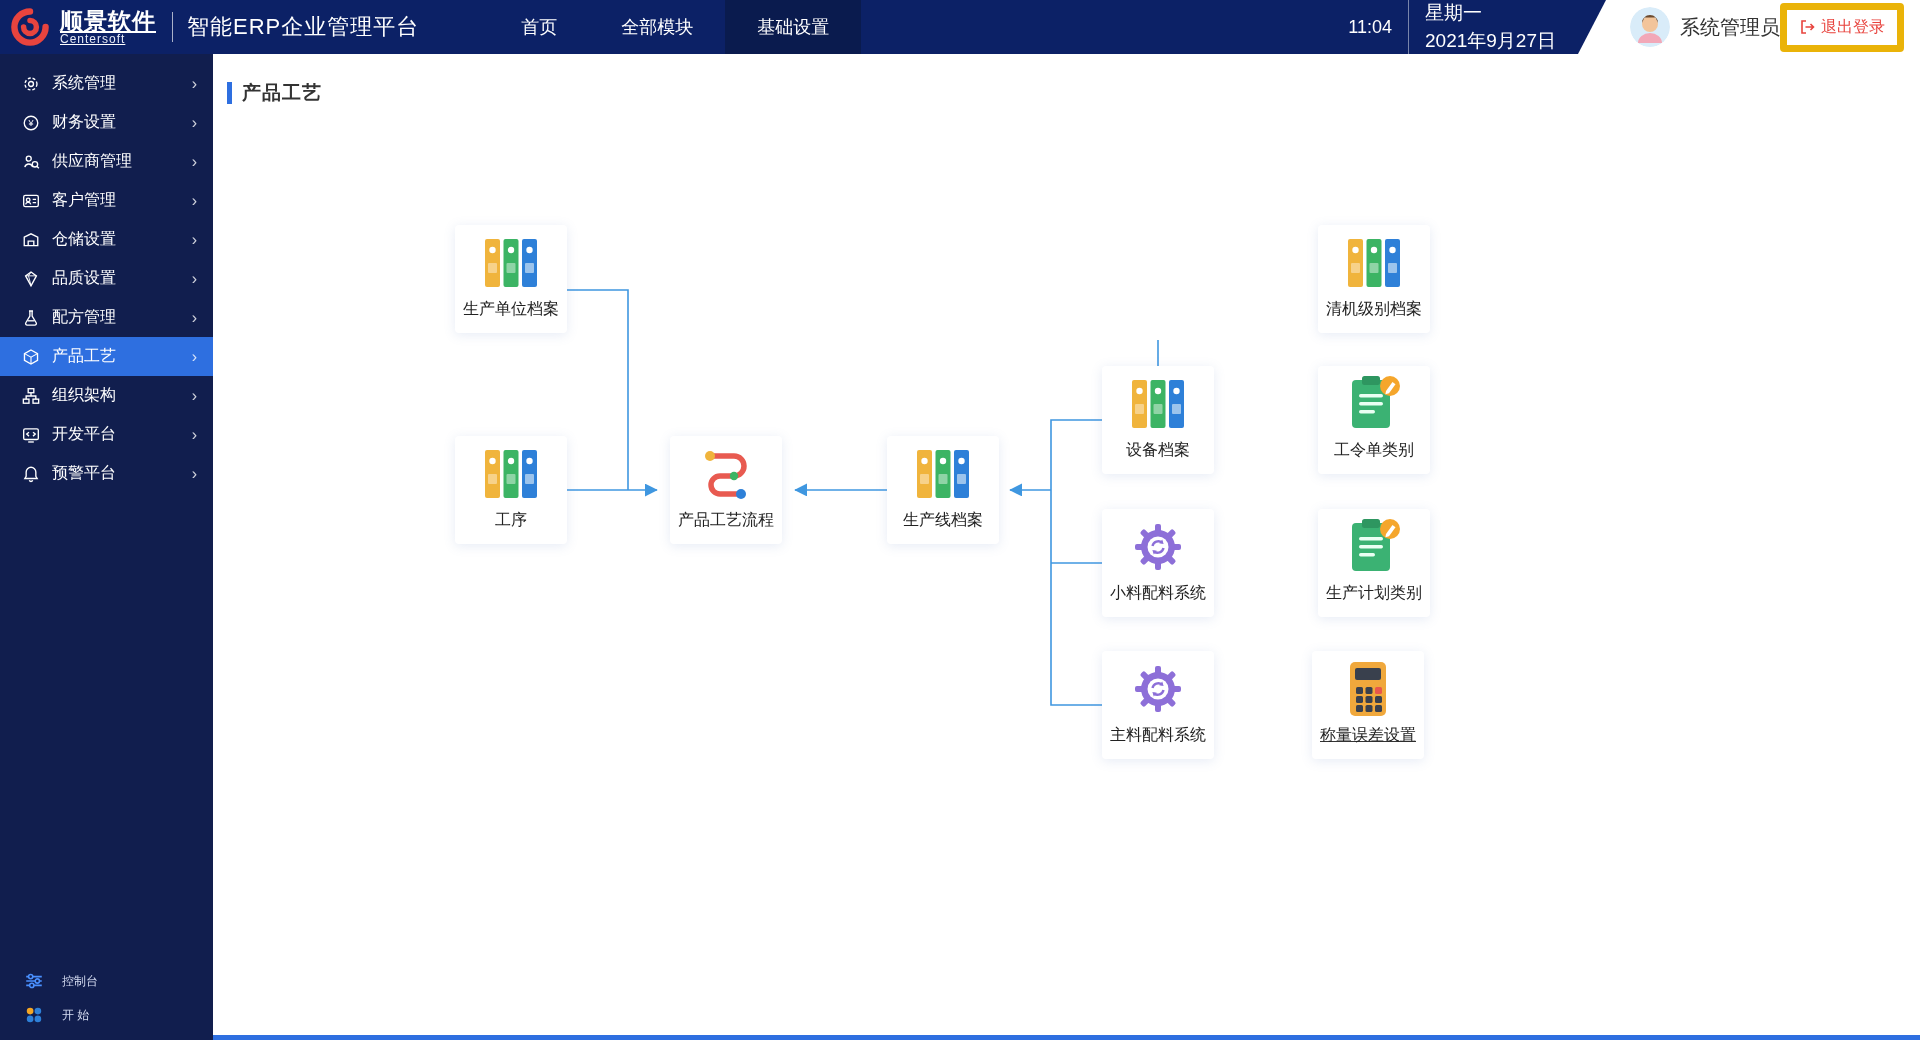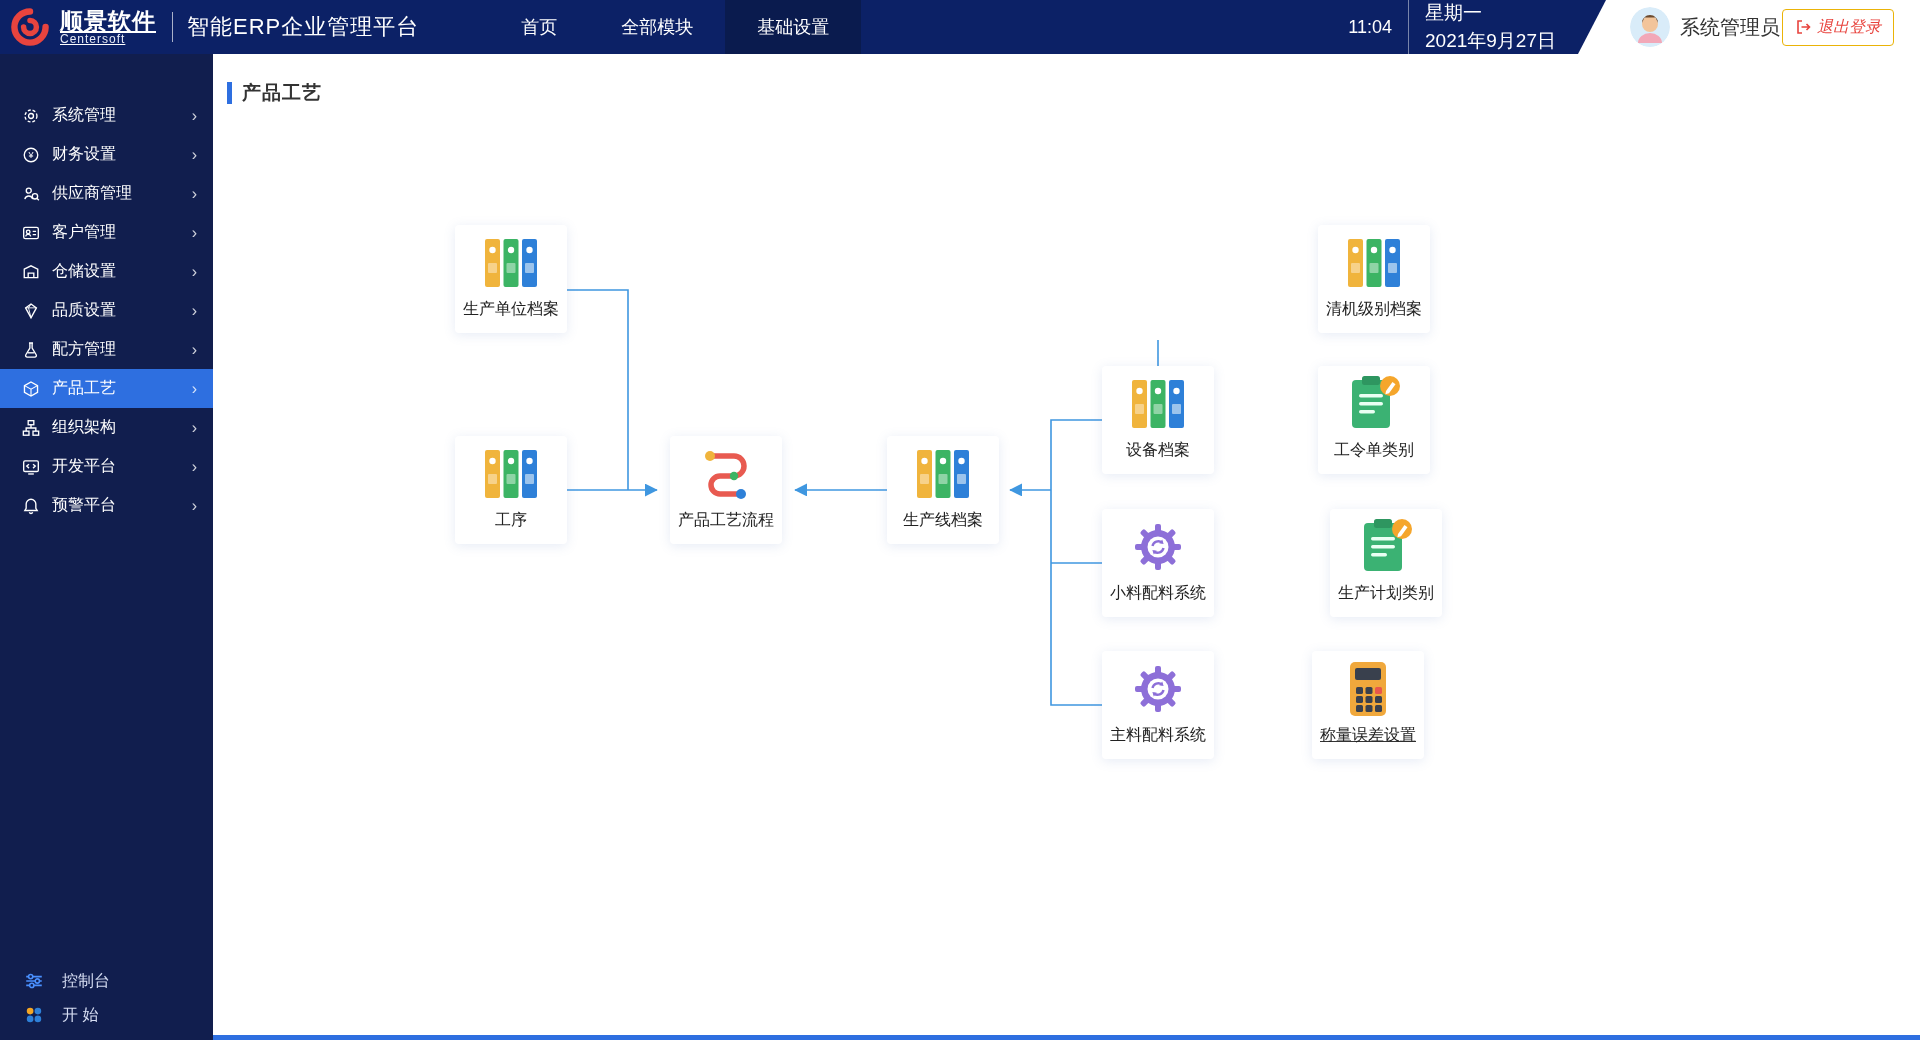--- a/index.html
+++ b/index.html
@@ -32,43 +32,42 @@
   }
   .user-wedge {
     margin-left:22px; height:54px; width:342px; flex:0 0 auto;
     background:#fff; clip-path:polygon(28px 0,100% 0,100% 100%,0 100%);
     display:flex; align-items:center; padding-left:52px; color:#333;
   }
   .avatar { width:40px; height:40px; border-radius:50%; overflow:hidden; flex:0 0 auto; cursor:pointer; }
   .user-name { font-size:20px; margin-left:10px; white-space:nowrap; }
   .logout-btn {
     margin-left:auto; margin-right:26px; display:flex; align-items:center; gap:6px;
-    border:1px solid #eab308; color:#e8443e; background:#fff; border-radius:4px;
+    border:7px solid #eab308; color:#e8443e; background:#fff; border-radius:4px;
     padding:7px 12px; font-size:16px; cursor:pointer; white-space:nowrap;
     font-family:inherit;
-    font-style:italic;
   }
   
   .sidebar {
     position:fixed; top:54px; left:0; width:213px; height:986px;
     background:#111e4e; z-index:15;
   }
-  .side-list { padding-top:10px;margin-top:32px; }
+  .side-list { padding-top:10px; }
   .side-item {
     height:39px; display:flex; align-items:center; padding:0 16px 0 22px;
     color:#fff; font-size:16px; cursor:pointer; white-space:nowrap;
   }
   .side-item.active { background:#2e6fe0; }
   .side-icon { width:18px; height:18px; margin-right:12px; flex:0 0 auto; display:flex; }
   .side-icon svg { width:18px; height:18px; }
   .chevron { margin-left:auto; color:rgba(255,255,255,.8); font-size:16px; }
   .side-footer { position:absolute; bottom:8px; left:0; width:100%; }
   .footer-item {
     height:34px; display:flex; align-items:center; padding-left:24px; gap:18px;
-    color:#d6ddf2; font-size:16px; cursor:pointer;
+    color:#d6ddf2; font-size:12px; cursor:pointer;
   }
   .footer-icon { width:20px; height:20px; display:flex; }
   
   .main {
     position:fixed; top:54px; left:213px; width:1707px; height:986px;
     background:#fff; overflow:hidden;
   }
   .page-title-row { position:absolute; top:26px; left:14px; display:flex; align-items:center; z-index:5; }
   .title-accent { width:5px; height:22px; background:#2e6fe0; margin-right:10px; }
   .page-title { font-size:19px; font-weight:bold; color:#333; letter-spacing:1px; }
@@ -405,21 +404,21 @@
               <circle cx="32" cy="32" r="17"></circle>
             </g>
       <circle cx="32" cy="32" r="10.5" fill="#fff"></circle>
       <path d="M26.5 31 a6 6 0 0 1 9.5 -3.5" stroke="#8d6fd8" stroke-width="2.4" fill="none"></path>
       <path d="M37.5 33 a6 6 0 0 1 -9.5 3.5" stroke="#8d6fd8" stroke-width="2.4" fill="none"></path>
       <path d="M36.2 24.5 l1.4 4.4 -4.4 -0.6 z" fill="#8d6fd8"></path>
       <path d="M27.8 39.5 l-1.4 -4.4 4.4 0.6 z" fill="#8d6fd8"></path>
           </svg></div>
         <div class="node-label">小料配料系统</div>
       </div>
-      <div class="node" style="left: 1105px; top: 455px; margin-left: 12px;">
+      <div class="node" style="left: 1105px; top: 455px;">
         <div class="node-icon"><svg viewBox="0 0 64 64">
       <rect x="10" y="8" width="38" height="48" rx="4" fill="#3bb273"></rect>
       <rect x="20" y="4" width="18" height="9" rx="2.5" fill="#2e9660"></rect>
       <rect x="17" y="22" width="24" height="3.4" rx="1.7" fill="#eafff3"></rect>
       <rect x="17" y="30" width="24" height="3.4" rx="1.7" fill="#eafff3"></rect>
       <rect x="17" y="38" width="16" height="3.4" rx="1.7" fill="#eafff3"></rect>
       <circle cx="48" cy="14" r="10" fill="#f5a62c"></circle>
       <path d="M44 19 l6.5 -9 3 2.2 -6.5 9 -3.6 1 z" fill="#fff"></path>
           </svg></div>
         <div class="node-label">生产计划类别</div>

